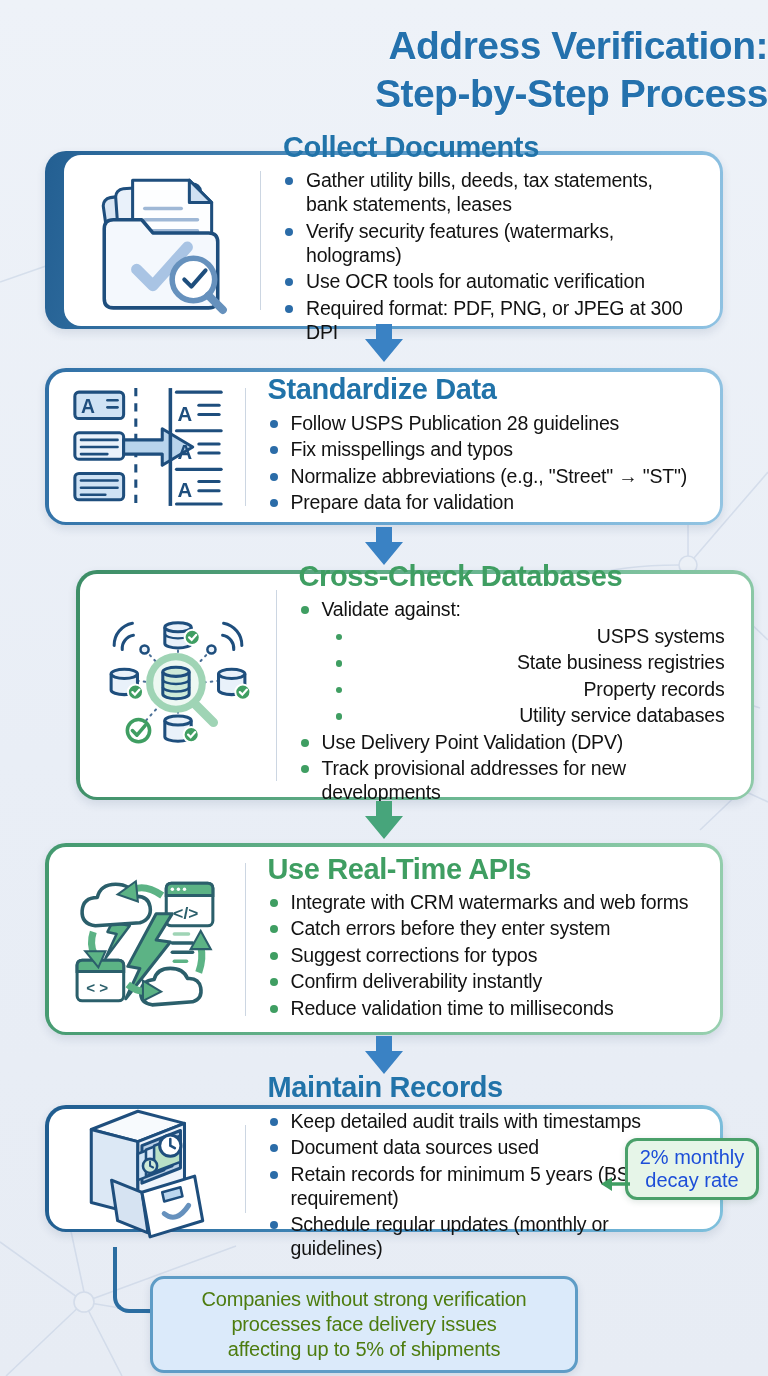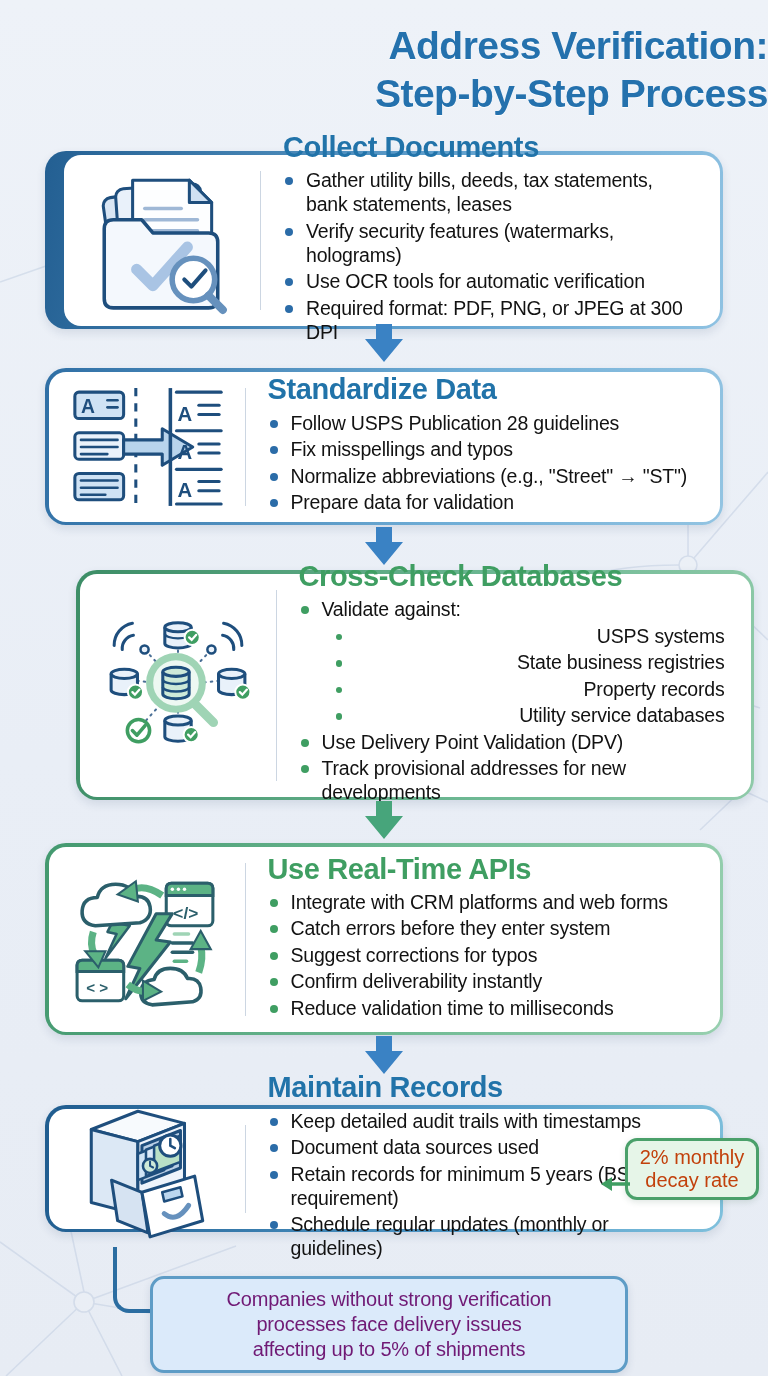--- a/index.html
+++ b/index.html
@@ -43,35 +43,35 @@
   .theme-green ul.bullets li .dot{background:#3f9e62;}
   ul.bullets li.l2{padding-left:55px;text-align:right;}
   ul.bullets li.l2 .dot{left:37px;top:9px;width:6.5px;height:6.5px;background:#3f9e62;}
 
   .flow-arrow{position:absolute;left:361px;z-index:1;}
   .flow-arrow svg{display:block;}
 
   .callout{
     position:absolute;right:-36px;top:33px;width:134px;box-sizing:border-box;
     background:#e6f5e8;border:3px solid #4aa06a;border-radius:12px;
-    padding:5px 8px;font-size:20px;line-height:1.15;text-align:center;color:#c2410c;
+    padding:5px 8px;font-size:20px;line-height:1.15;text-align:center;color:#1d4ed8;
     box-shadow:0 2px 6px rgba(40,90,60,.15);z-index:3;
   }
   .callout-arrow{position:absolute;left:-28px;top:32px;}
 
   .connector{
     position:absolute;left:113px;top:1247px;width:42px;height:62px;
     border-left:4px solid #2b6da1;border-bottom:4px solid #2b6da1;
     border-bottom-left-radius:16px;z-index:1;
   }
   .footer-note{
-    position:absolute;left:150px;top:1276px;width:478px;min-height:66px;box-sizing:border-box;
+    position:absolute;left:150px;top:1276px;width:428px;min-height:66px;box-sizing:border-box;
     background:#dbeafa;border:3px solid #5e9cc6;border-radius:14px;
     display:flex;align-items:center;justify-content:center;text-align:center;
-    font-size:20px;line-height:1.25;letter-spacing:-0.2px;padding:8px 14px;color:#701a75;
+    font-size:20px;line-height:1.25;letter-spacing:-0.2px;padding:8px 14px;color:#4d7c0f;
     box-shadow:0 3px 8px rgba(30,60,100,.12);z-index:2;text-wrap:balance;
   }
   svg text{font-family:"Liberation Sans","DejaVu Sans",sans-serif;}
 </style>
 </head>
 <body>
 
 <div id="page">
 
   <svg id="bg-pattern" width="768" height="1376" viewBox="0 0 768 1376">
@@ -317,21 +317,21 @@
             <polygon points="71,116 89,127 71,136" fill="#5cb385" stroke="#2b5f6b" stroke-width="2"></polygon>
             <path d="M126 108 Q131 94 128 82" stroke="#5cb385" stroke-width="7" fill="none"></path>
             <polygon points="118,85 128,67 138,85" fill="#5cb385" stroke="#2b5f6b" stroke-width="2"></polygon>
           </g>
         </svg>
       </div>
       <div class="divider"></div>
       <div class="content-cell">
         <h2>Use Real-Time APIs</h2>
         <ul class="bullets">
-            <li class="l1"><span class="dot"></span><span>Integrate with CRM platforms and web forms</span></li>
+            <li class="l1"><span class="dot"></span><span>Integrate with CRM watermarks and web forms</span></li>
             <li class="l1"><span class="dot"></span><span>Catch errors before they enter system</span></li>
             <li class="l1"><span class="dot"></span><span>Suggest corrections for typos</span></li>
             <li class="l1"><span class="dot"></span><span>Confirm deliverability instantly</span></li>
             <li class="l1"><span class="dot"></span><span>Reduce validation time to milliseconds</span></li>
           </ul>
       </div>
     </div>
   </div>
 
   <div class="flow-arrow" style="top:1036px;">

